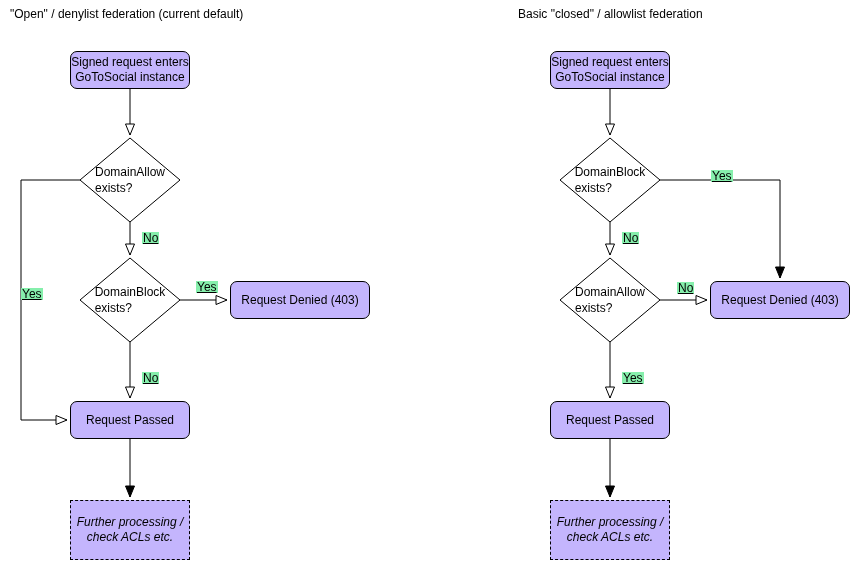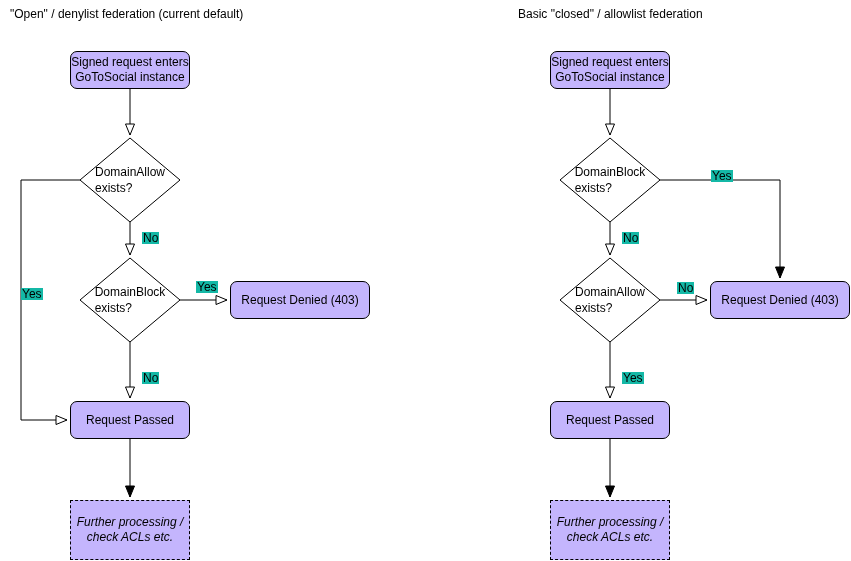--- a/index.html
+++ b/index.html
@@ -33,23 +33,24 @@
   .dtext {
     position: absolute;
     display: flex;
     align-items: center;
     justify-content: center;
     white-space: pre-line;
     line-height: 16px;
   }
   .elabel {
     position: absolute;
-    background: #14b8a6;
+    background: #86efac;
     line-height: 12px;
     padding: 0 1px;
+    text-decoration: underline;
   }
   .title { position: absolute; line-height: 14px; }
 </style>
 </head>
 <body>
 
 <div class="canvas">
 
   <svg class="wires" width="851" height="561">
     <defs>

